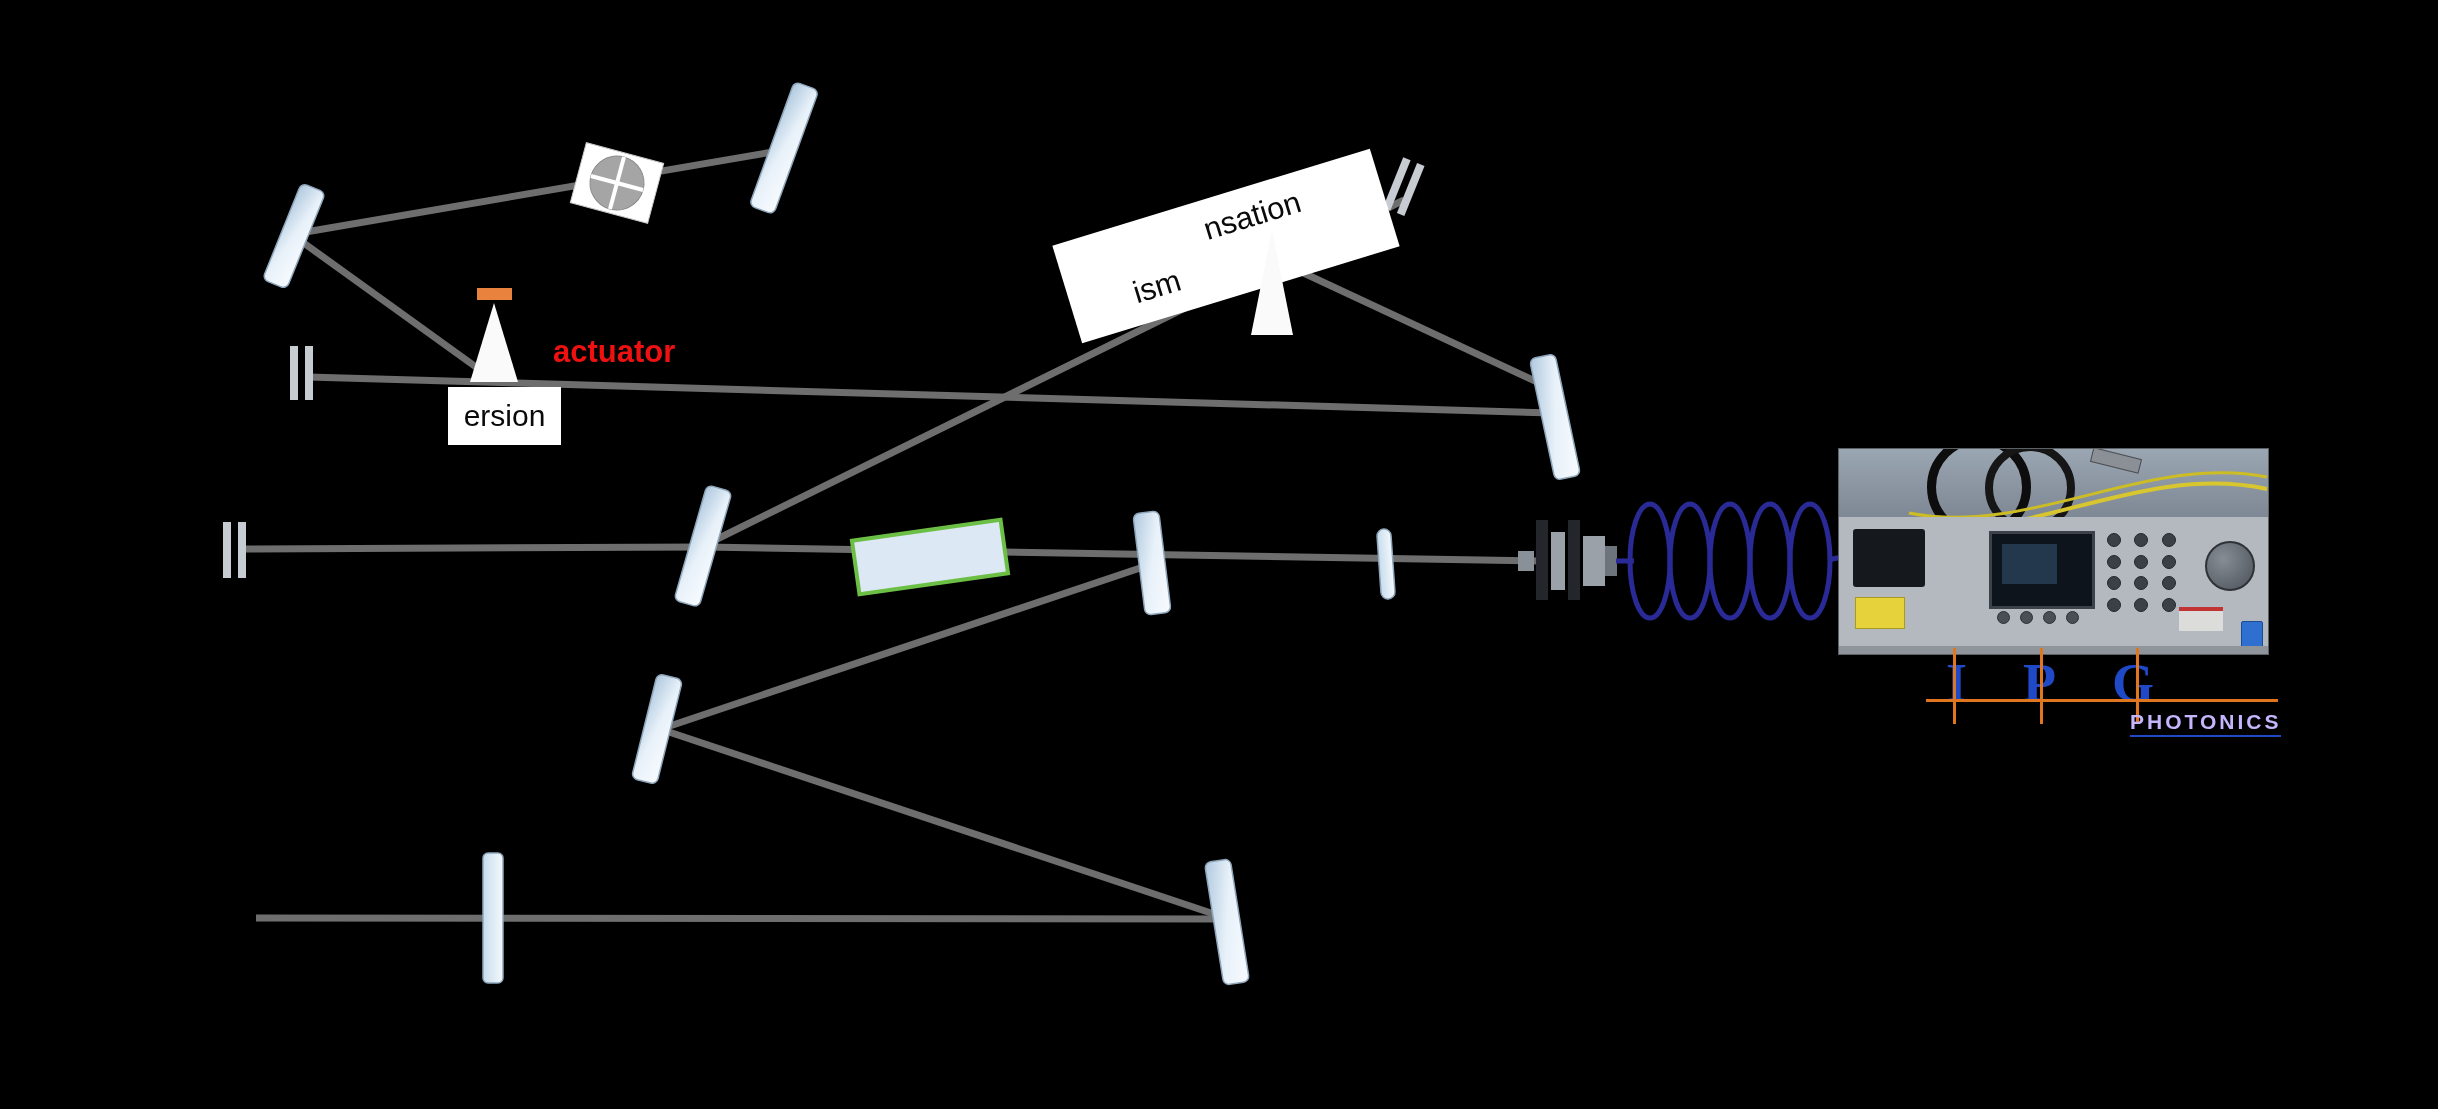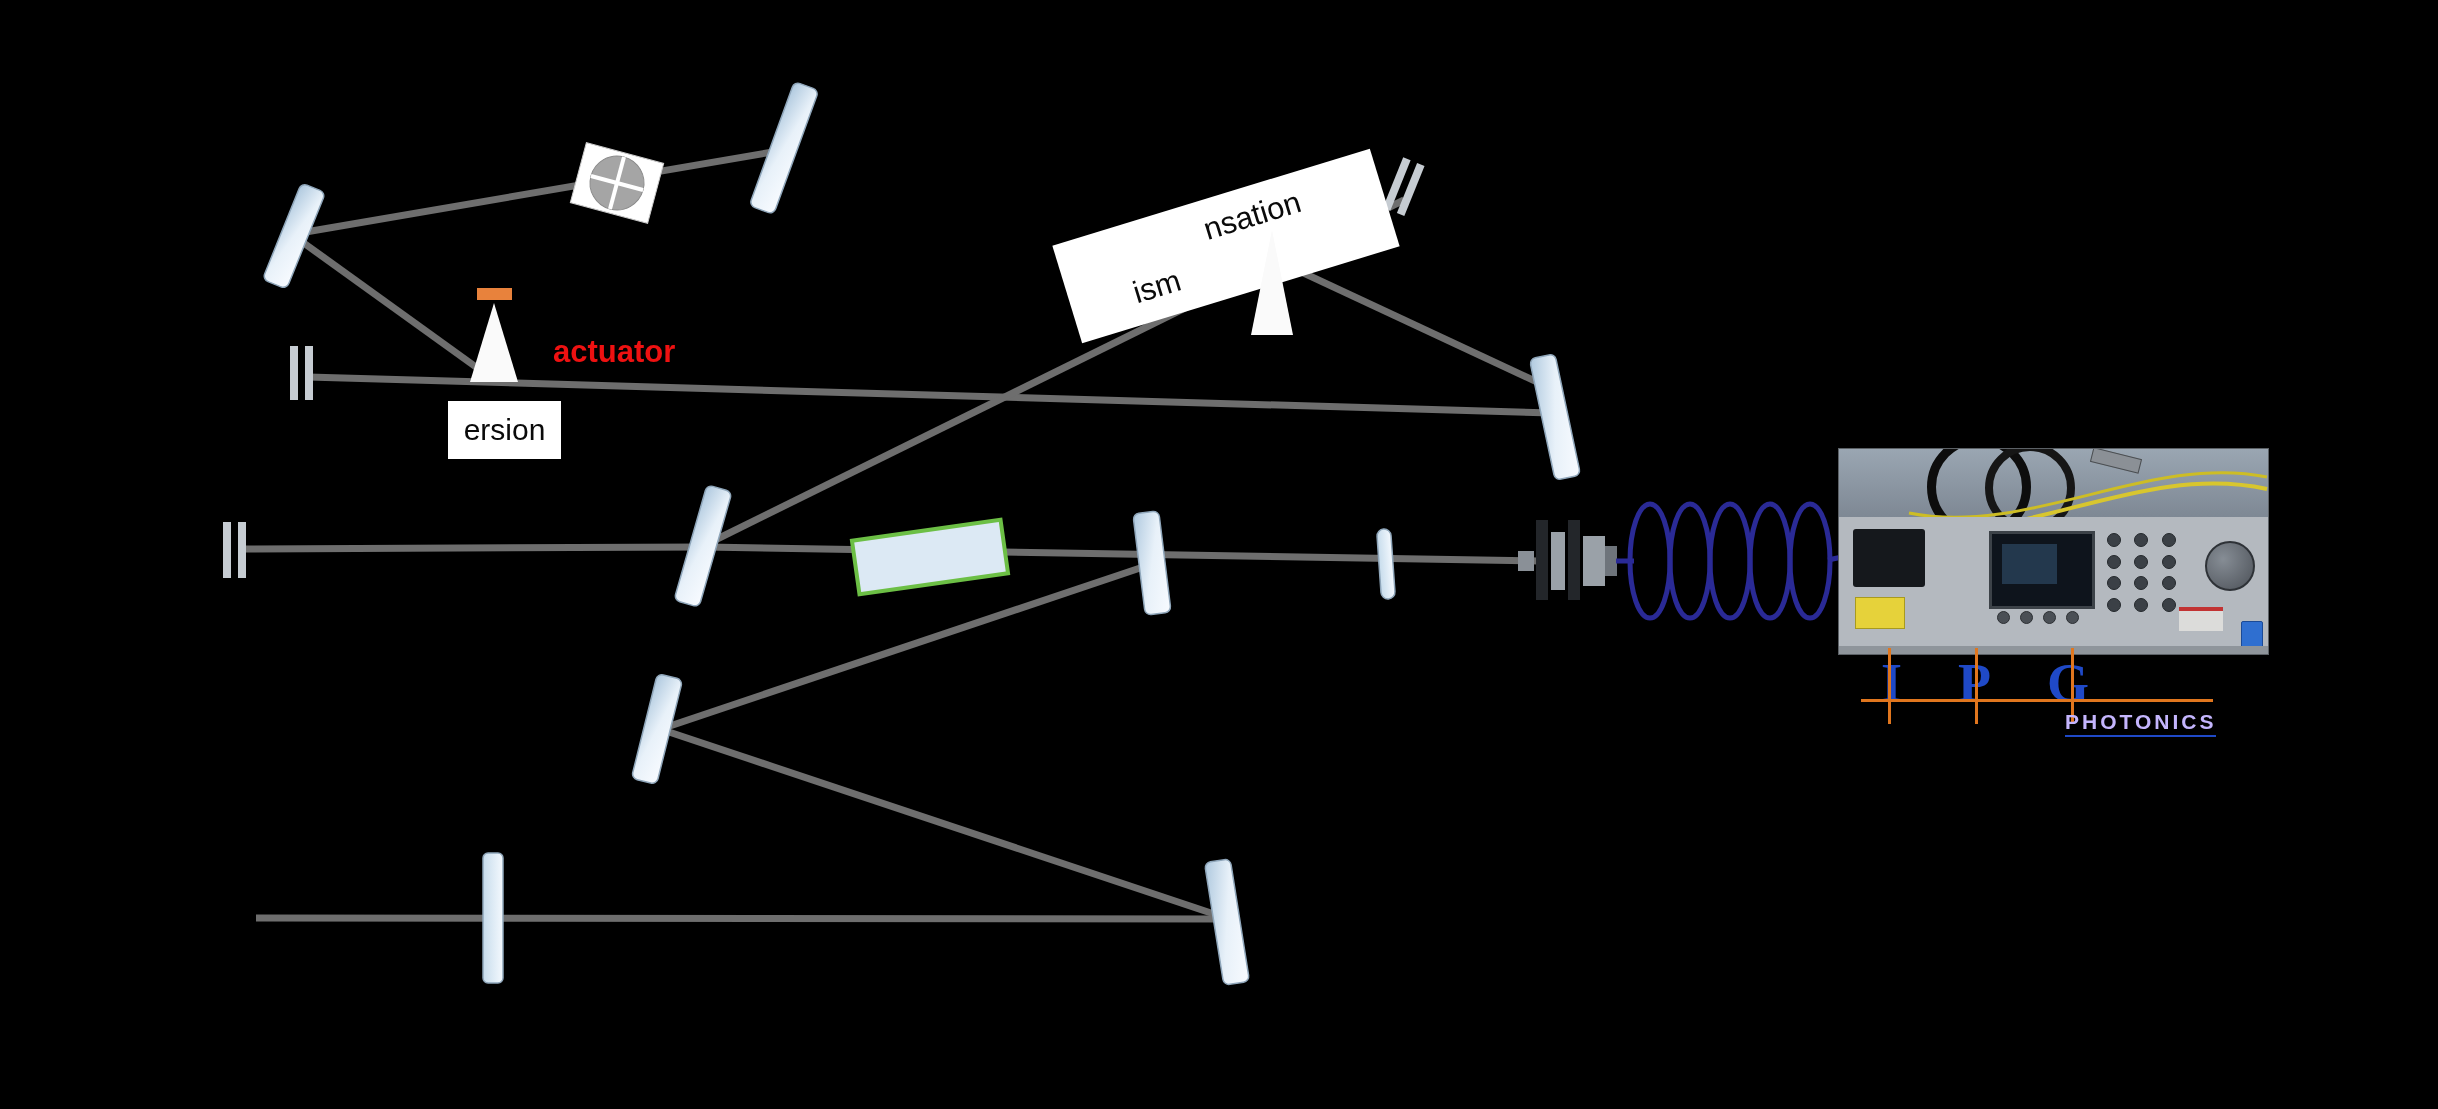--- a/index.html
+++ b/index.html
@@ -4,21 +4,21 @@
 <style>
   html,body{margin:0;padding:0;background:#000;}
   body{font-family:"Liberation Sans",sans-serif;}
   #stage{position:relative;width:2438px;height:1109px;background:#000;overflow:hidden;}
   #stage svg.base{position:absolute;left:0;top:0;}
   .overlay{position:absolute;z-index:5;}
   .white-box{background:#ffffff;color:#0a0a0a;}
   .comp-box{left:1060px;top:195px;width:332px;height:102px;transform:rotate(-17deg);}
   .comp-line1{font-size:31px;margin:12px 0 0 150px;}
   .comp-line2{font-size:31px;margin:4px 0 0 64px;}
-  .ersion-box{left:448px;top:401px;width:113px;height:58px;display:flex;align-items:center;justify-content:center;font-size:30px;}
+  .ersion-box{left:448px;top:387px;width:113px;height:58px;display:flex;align-items:center;justify-content:center;font-size:30px;}
   .actuator{left:524px;top:334px;font-size:31px;font-weight:bold;color:#ee1111;z-index:7;margin-left:29px;}
   .orange-marker{left:477px;top:288px;width:35px;height:12px;background:#e8823c;z-index:7;}
   .tri{width:0;height:0;z-index:6;position:absolute;}
   .prism-small{left:470px;top:303px;border-left:24px solid transparent;border-right:24px solid transparent;border-bottom:79px solid #fafafa;}
   .prism-comp{left:1251px;top:230px;border-left:21px solid transparent;border-right:21px solid transparent;border-bottom:105px solid #fafafa;}
   
   .photo{left:1838px;top:448px;width:429px;height:205px;background:#c3c8cd;border:1px solid #5c6166;overflow:hidden;z-index:4;}
   .photo .top{position:absolute;left:0;top:0;width:429px;height:68px;background:linear-gradient(#9aa6b2,#7e8894);}
   .photo .cable1{position:absolute;left:88px;top:-14px;width:86px;height:86px;border:9px solid #0d0d0d;border-radius:50%;}
   .photo .cable2{position:absolute;left:146px;top:-6px;width:74px;height:74px;border:8px solid #161616;border-radius:50%;}
@@ -31,21 +31,21 @@
   .photo .key{width:12px;height:12px;border-radius:50%;background:#3b4046;border:1px solid #24282c;}
   .photo .knob{position:absolute;left:366px;top:92px;width:46px;height:46px;border-radius:50%;background:radial-gradient(circle at 35% 35%,#868d95,#4c5158);border:2px solid #2e3237;}
   .photo .btnrow{position:absolute;left:158px;top:162px;width:90px;display:flex;gap:10px;}
   .photo .btn{width:11px;height:11px;border-radius:50%;background:#4a4f55;border:1px solid #2c2f33;}
   .photo .warning{position:absolute;left:16px;top:148px;width:48px;height:30px;background:#e6d23a;border:1px solid #a89a1f;}
   .photo .label-red{position:absolute;left:340px;top:158px;width:44px;height:20px;background:#dcdcda;border-top:4px solid #c23333;}
   .photo .plug{position:absolute;left:402px;top:172px;width:20px;height:26px;background:#2f6fd0;border:1px solid #1b4a96;border-radius:2px;}
   .photo .bottom{position:absolute;left:0;top:197px;width:429px;height:8px;background:#8f959b;}
   .photo svg{position:absolute;left:0;top:0;}
   
-  .logo{left:1873px;top:652px;width:352px;height:92px;z-index:5;}
+  .logo{left:1938px;top:652px;width:352px;height:92px;z-index:5;}
   .logo .ipg{position:absolute;left:8px;top:0;font-size:54px;font-weight:800;color:#1f49c7;letter-spacing:56px;font-family:"Liberation Serif",serif;}
   .logo .hline{position:absolute;left:-12px;top:47px;width:352px;height:3px;background:#e0761e;}
   .logo .vline{position:absolute;top:-4px;width:3px;height:76px;background:#e0761e;}
   .logo .v1{left:15px;}.logo .v2{left:102px;}.logo .v3{left:198px;}
   .logo .sub{position:absolute;left:192px;top:58px;font-size:21px;font-weight:bold;color:#c4b5fd;letter-spacing:3px;border-bottom:2px solid #1f49c7;padding-bottom:1px;}
 </style>
 </head>
 <body>
 
 <div id="stage">

